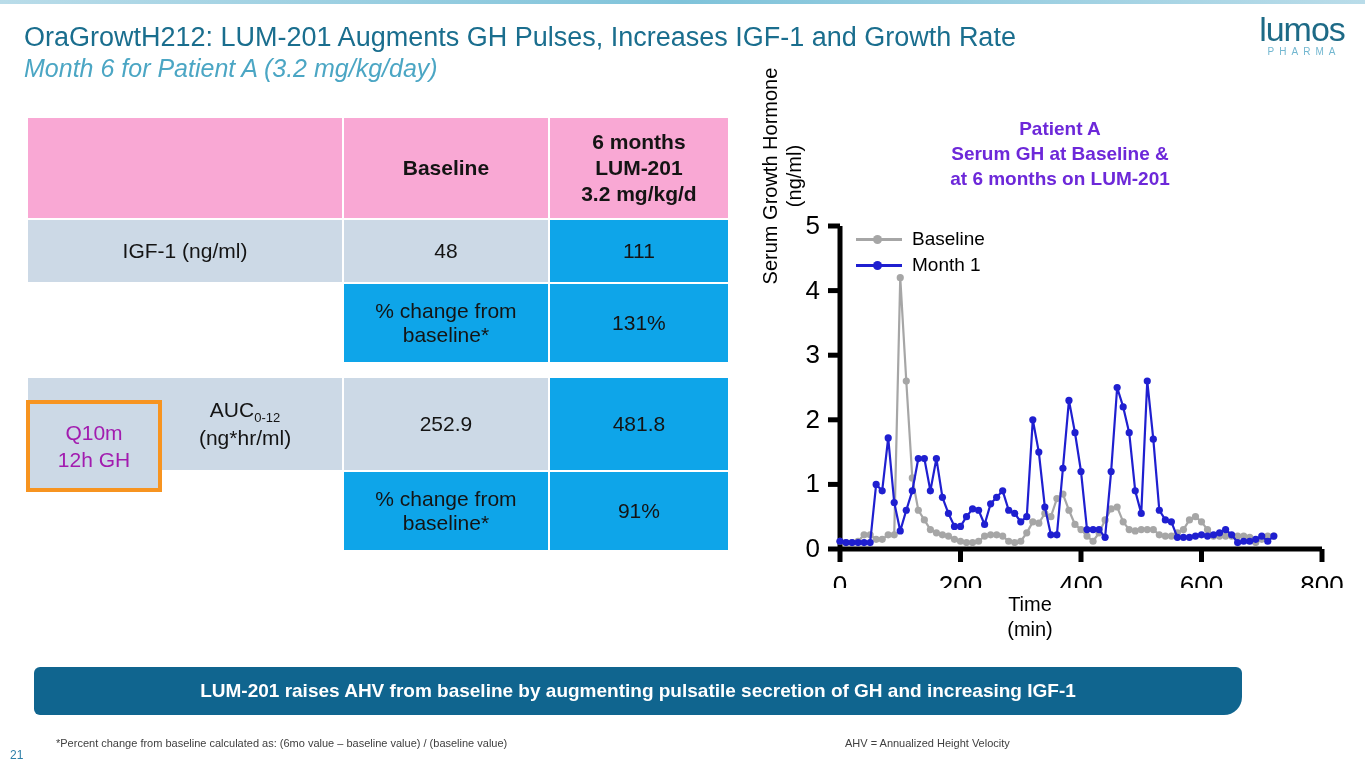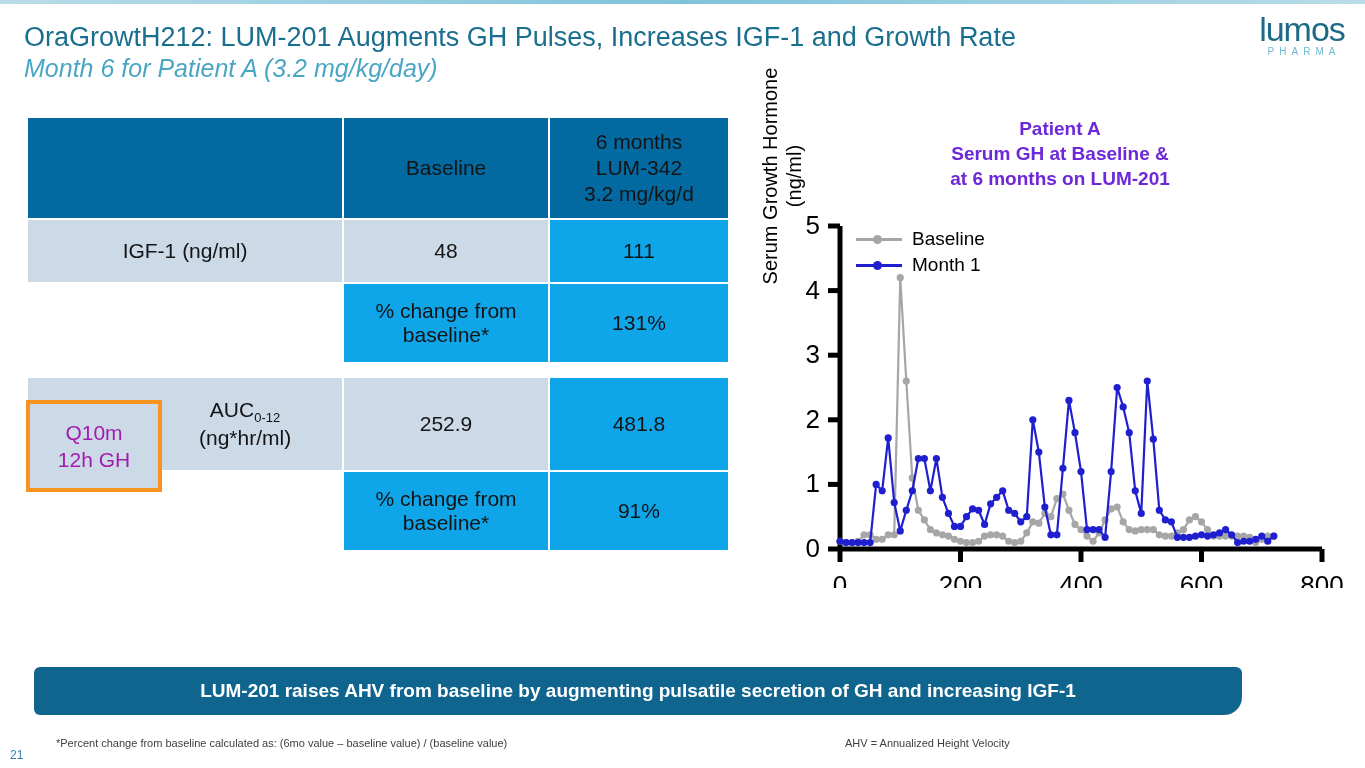--- a/index.html
+++ b/index.html
@@ -19,21 +19,21 @@
 
   
   .logo{position:absolute;right:8px;top:12px;width:110px;height:62px;text-align:center;}
   .logo-main{font-size:34px;color:#1d6a86;letter-spacing:-1px;line-height:34px;font-weight:400;}
   .logo-sub{font-size:10px;color:#72b7d0;letter-spacing:5px;line-height:14px;margin-top:-1px;margin-left:4px;}
 
   
   .tbl{position:absolute;left:28px;top:118px;width:702px;border-collapse:separate;border-spacing:0;}
   .tbl td{padding:0;vertical-align:middle;text-align:center;font-size:21px;color:#141414;
       border-right:2px solid #ffffff;border-bottom:2px solid #ffffff;}
-  .hdr{background:#0369a1;color:#ffffff;font-weight:normal;font-size:21px;line-height:1.25;}
+  .hdr{background:#f9a8d4;color:#ffffff;font-weight:bold;font-size:21px;line-height:1.25;}
   .lb{background:#ccd9e6;}
   .gr{background:#0ea5e9;}
   .blank{background:#ffffff;border-right:2px solid #ffffff;}
   .spacer-row td{height:14px;background:#ffffff;border-bottom:none;border-right:none;}
   .c1{width:316px;}
   .c2{width:206px;}
   .c3{width:180px;}
   .hdr-row td{height:100px;}
   .r-val td{height:62px;}
   .r-pct td{height:78px;}
@@ -96,21 +96,21 @@
   <div class="logo-sub">PHARMA</div>
 </div>
 
 <table class="tbl">
   <tbody>
       <tr class="hdr-row">
     <td class="hdr c1"></td>
     <td class="hdr c2">Baseline</td>
     <td class="hdr c3">
       <div>6 months</div>
-      <div>LUM-342</div>
+      <div>LUM-201</div>
       <div>3.2 mg/kg/d</div>
     </td>
   </tr>
 
   <tr class="r-val">
     <td class="lb c1">IGF-1 (ng/ml)</td>
     <td class="lb c2">48</td>
     <td class="gr c3">111</td>
   </tr>
 
@@ -366,20 +366,24 @@
       <span>Baseline</span>
     </div>
     <div class="legend-row">
       <span class="legend-line lg-m6">
           <i></i>
         </span>
       <span>Month 1</span>
     </div>
   </div>
 
+  <div class="xlab">
+    <span>Time</span>
+    <span>(min)</span>
+  </div>
 </div>
 
 <div class="banner">
   <span>LUM-201 raises AHV from baseline by augmenting pulsatile secretion of GH and increasing IGF-1</span>
 </div>
 
 <div class="fn fn-left">*Percent change from baseline calculated as: (6mo value – baseline value) / (baseline value)</div>
 <div class="fn fn-right">AHV = Annualized Height Velocity</div>
 <div class="pagenum">21</div>
 

